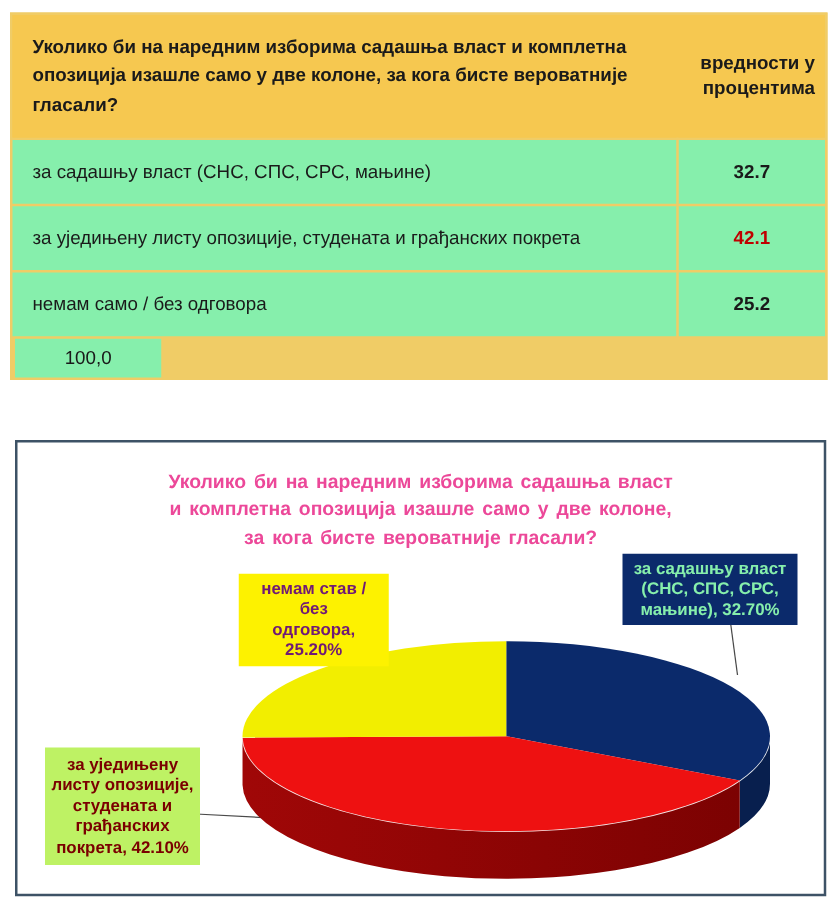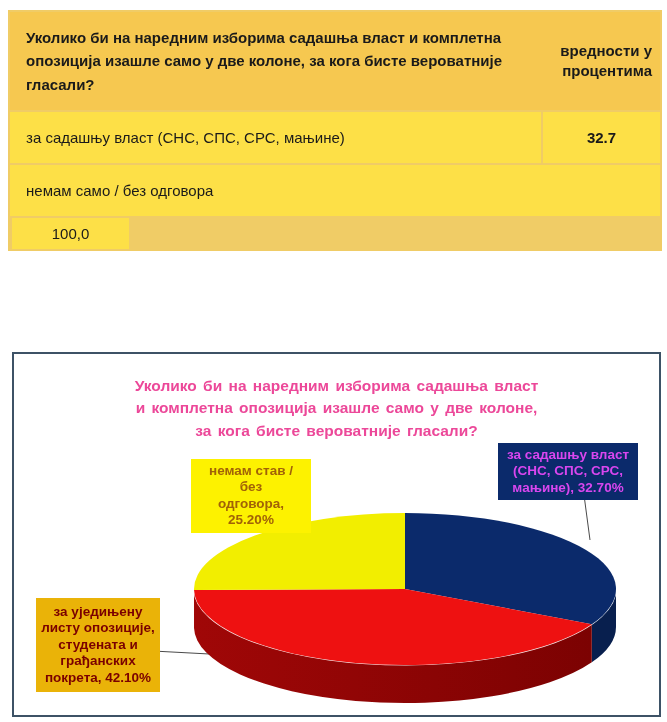--- a/index.html
+++ b/index.html
@@ -9,21 +9,21 @@
   }
   
   .qtable{
     position:absolute;left:8px;top:10px;width:650px;
     border:2px solid #F0CC66;background:#F0CC66;
   }
   .trow{display:flex;align-items:stretch;}
   .trow + .trow{margin-top:2px;}
   .thead{background:#F6C850;}
   .thead .cell{background:#F6C850;font-weight:bold;}
-  .cell{background:#fde047;display:flex;align-items:center;}
+  .cell{background:#86efac;display:flex;align-items:center;}
   .cell.q{
     flex:1 1 auto;padding:14px 16px;font-size:15px;line-height:1.55;
   }
   .cell.v{
     width:117px;flex:0 0 117px;margin-left:2px;justify-content:center;
     text-align:right;font-size:15px;line-height:1.3;padding:6px 8px;box-sizing:border-box;
   }
   .thead .cell.q{min-height:62px;}
   .drow .cell.q{min-height:49px;padding-top:1px;padding-bottom:1px;}
   .val-bold{font-weight:bold;}
@@ -54,21 +54,26 @@
 <div class="qtable">
   <div class="trow thead">
     <div class="cell q">Уколико би на наредним изборима садашња власт и комплетна опозиција изашле само у две колоне, за кога бисте вероватније гласали?</div>
     <div class="cell v">вредности у процентима</div>
   </div>
   <div class="trow drow">
     <div class="cell q">за садашњу власт (СНС, СПС, СРС, мањине)</div>
     <div class="cell v val-bold">32.7</div>
   </div>
   <div class="trow drow">
+    <div class="cell q">за уједињену листу опозиције, студената и грађанских покрета</div>
+    <div class="cell v val-red">42.1</div>
+  </div>
+  <div class="trow drow">
     <div class="cell q">немам само / без одговора</div>
+    <div class="cell v val-bold">25.2</div>
   </div>
   <div class="trow drow">
     <div class="cell v">100,0</div>
   </div>
 </div>
 
 <div class="chartbox">
   <svg class="pie-svg" id="pie-svg" viewBox="0 0 645 361">
       <defs>
         <linearGradient id="wallR" x1="0" y1="0" x2="1" y2="0">
@@ -82,23 +87,23 @@
       <path d="M602,235 A211 76 0 0 1 577.7838066911481,270.3514819338868 l0 38 A211 76 0 0 0 602 273 Z" fill="#081F4E"></path>
       <path d="M577.7838066911481,270.3514819338868 A211 76 0 0 1 180.0166596729948,235.9550190311348 l0 38 A211 76 0 0 0 577.7838066911481 308.3514819338868 Z" fill="url(#wallR)"></path>
       <path d="M602,235 A211 76 0 0 1 180.01574700164463,235.9284920634788" fill="none" stroke="#ffffff" stroke-width="1.2" opacity="0.9"></path>
       <path d="M391 235 L391,159 A211 76 0 0 1 577.7838066911481,270.3514819338868 Z" fill="#0B2A6B"></path>
       <path d="M391 235 L577.7838066911481,270.3514819338868 A211 76 0 0 1 180.0166596729948,235.9550190311348 Z" fill="#EE1111"></path>
       <path d="M391 235 L180.0166596729948,235.9550190311348 A211 76 0 0 1 390.9999999999998,159 Z" fill="#F2EE00"></path>
     </svg>
   <div class="chart-title">Уколико би на наредним изборима садашња  власт
 и комплетна опозиција изашле само у две колоне,
 за кога бисте  вероватније  гласали?</div>
-  <div class="plabel lbl-gov" style="background: rgb(11, 42, 107); color: #d946ef;">за садашњу власт
+  <div class="plabel lbl-gov" style="background: rgb(11, 42, 107); color: #86efac;">за садашњу власт
 (СНС, СПС, СРС,
 мањине), 32.70%</div>
-  <div class="plabel lbl-none" style="background: rgb(253, 242, 0); color: #a16207;">немам став / без
+  <div class="plabel lbl-none" style="background: rgb(253, 242, 0); color: #701a75;">немам став / без
 одговора, 25.20%</div>
-  <div class="plabel lbl-opp" style="background: #eab308; color: rgb(122, 0, 0);">за уједињену
+  <div class="plabel lbl-opp" style="background: #bef264; color: rgb(122, 0, 0);">за уједињену
 листу опозиције,
 студената и
 грађанских
 покрета, 42.10%</div>
 </div>
 
 </body></html>

